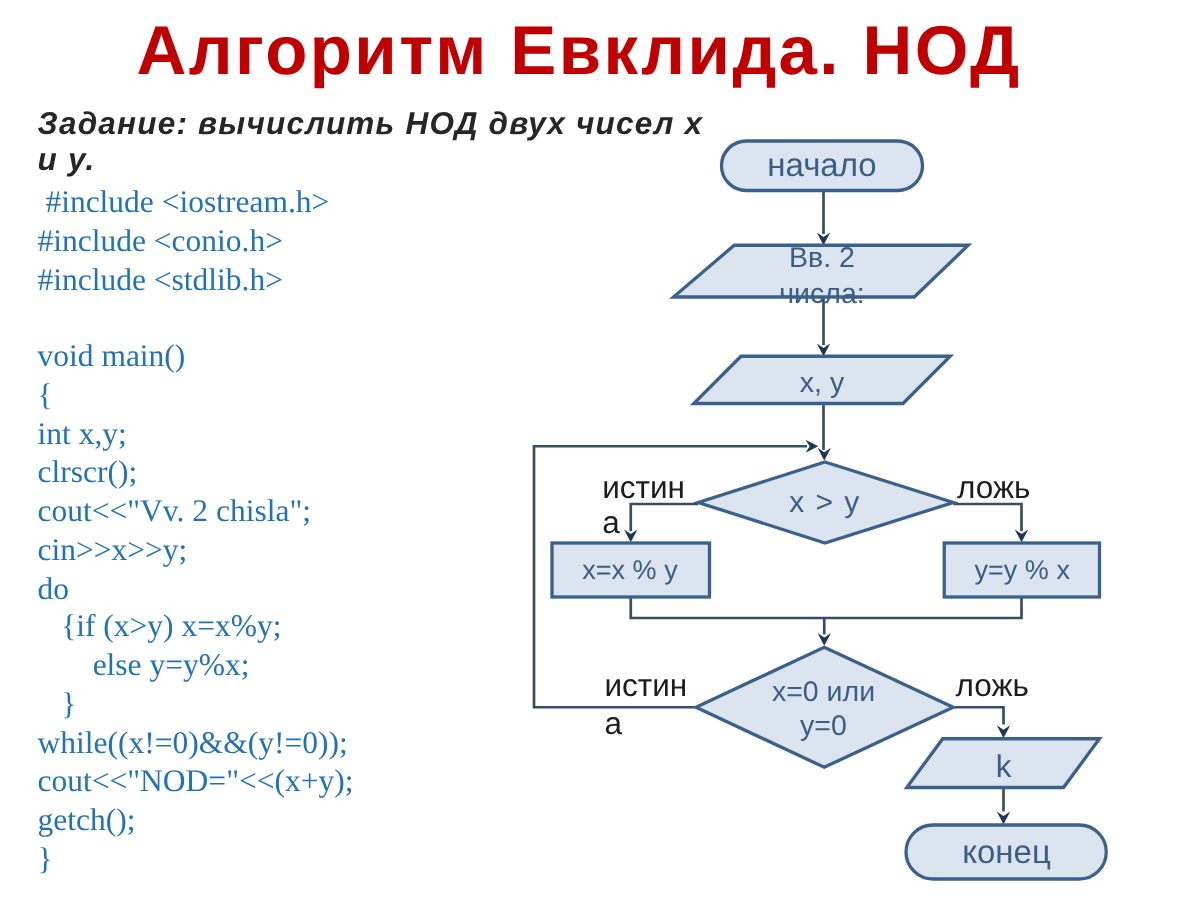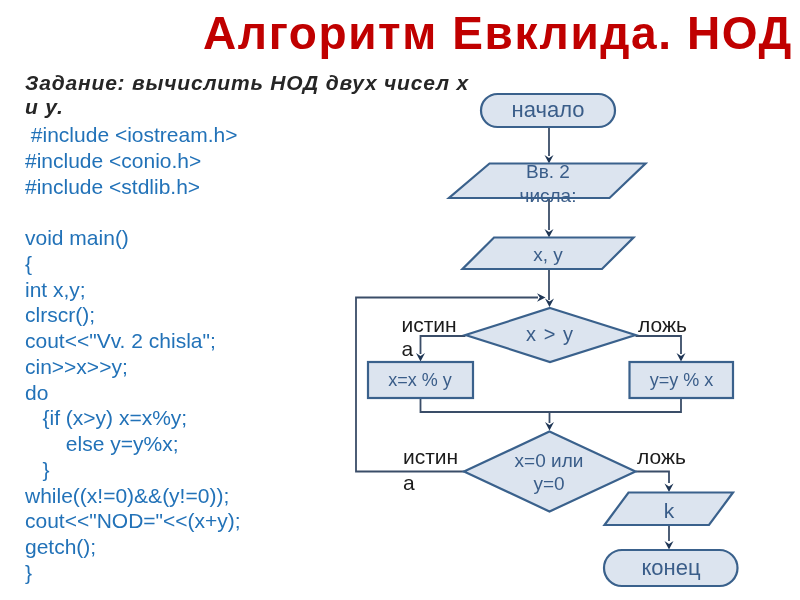--- a/index.html
+++ b/index.html
@@ -1,23 +1,23 @@
 <!DOCTYPE html>
 <html><head>
 <meta charset="utf-8">
 <style>
   html,body{margin:0;padding:0;}
   body{width:800px;height:600px;background:#ffffff;overflow:hidden;position:relative;
        font-family:"Liberation Sans", sans-serif;}
-  .title{position:absolute;left:0;top:6px;width:772px;text-align:right;
-         color:#c00000;font-weight:bold;font-size:46px;letter-spacing:1.6px;margin-left:21px;}
+  .title{position:absolute;left:0;top:6px;width:772px;text-align:center;
+         color:#c00000;font-weight:bold;font-size:46px;letter-spacing:1.6px;}
   #task{position:absolute;left:25px;top:71px;font-style:italic;color:#262626;
         font-size:21px;line-height:24px;letter-spacing:0.8px;white-space:pre;font-weight:bold;}
   #code{position:absolute;left:25px;top:122px;color:#2272b8;
-        font-size:21px;line-height:25.75px;white-space:pre;}
+        font-size:21px;line-height:25.75px;white-space:pre;font-family:Liberation Serif, serif;}
   svg{position:absolute;left:0;top:0;}
 </style>
 </head>
 <body>
 <div class="title">Алгоритм Евклида. НОД</div>
 <div id="task">Задание: вычислить НОД двух чисел x
 и y.</div>
 <div id="code"> #include &lt;iostream.h&gt;
 #include &lt;conio.h&gt;
 #include &lt;stdlib.h&gt;

